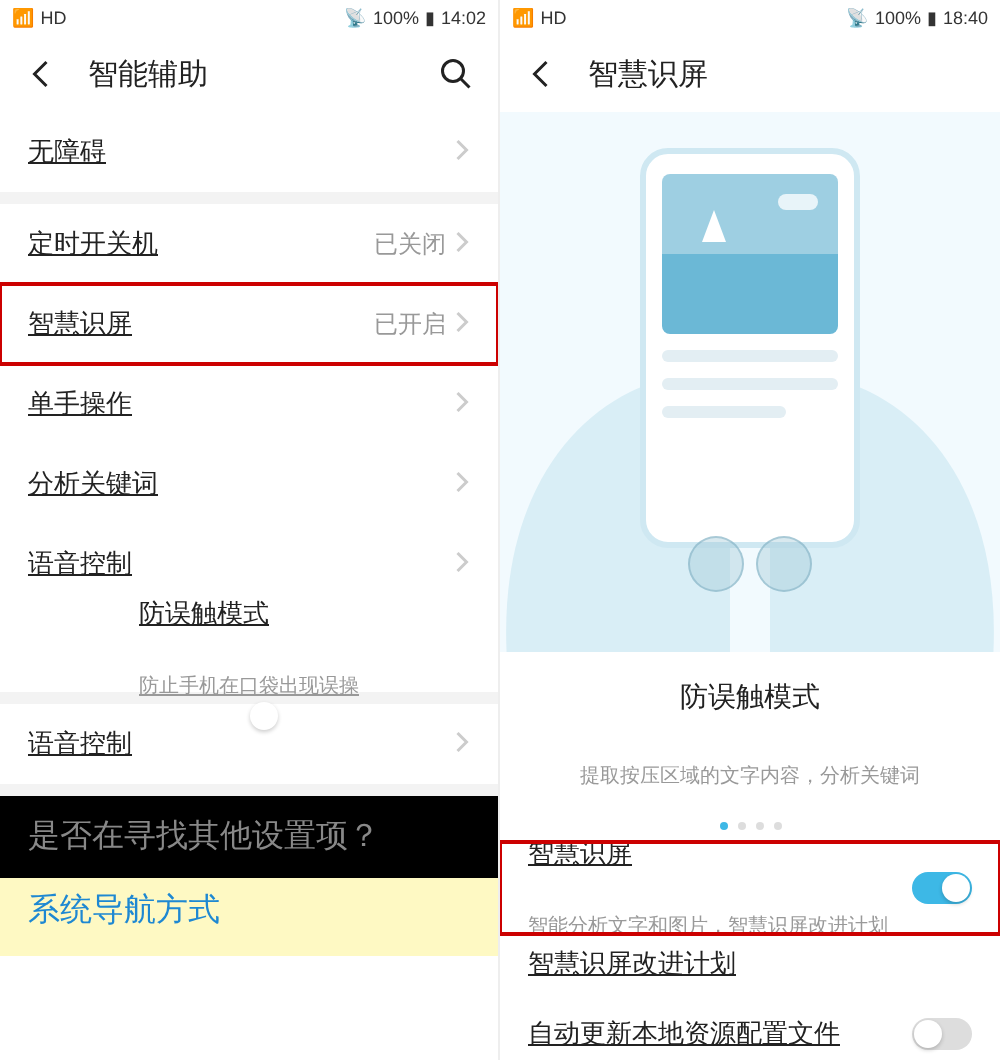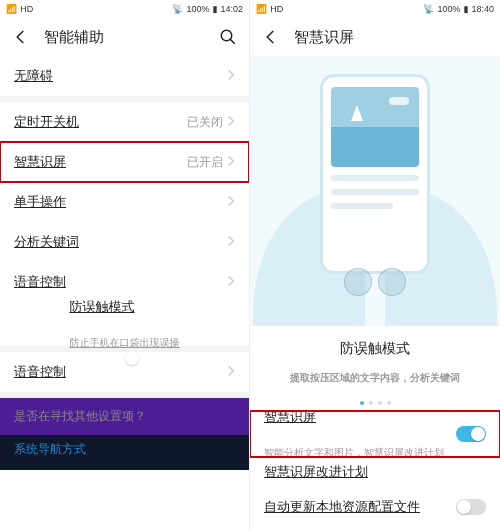--- a/index.html
+++ b/index.html
@@ -63,22 +63,22 @@
   }
   .toggle.on { background: #3db8e6; }
   .toggle.off { background: #ddd; }
   .toggle .knob {
     position: absolute; width: 14px; height: 14px; background: #fff;
     border-radius: 50%; top: 1px; box-shadow: 0 1px 2px rgba(0,0,0,.2);
   }
   .toggle.on .knob { right: 1px; }
   .toggle.off .knob { left: 1px; }
 
-  .question-group { padding: 10px 14px; font-size: 12px; color: #888; background:#4c1d95;}
-  .link { color: #1e88d2; font-size: 12px; padding: 6px 14px 12px; background:#0f172a;}
+  .question-group { padding: 10px 14px; font-size: 16px; color: #888; background:#000000;}
+  .link { color: #1e88d2; font-size: 16px; padding: 6px 14px 12px; background:#fef9c3;}
 
   
   .illus {
     height: 270px;
     background: #f2fafe;
     position: relative;
     overflow: hidden;
   }
   .hand {
     position: absolute;
@@ -112,21 +112,21 @@
     position:absolute; bottom:30px; left:50%; transform:translateX(-50%);
     display:flex; gap:6px;
   }
   .touch-circles .c {
     width:28px;height:28px;border-radius:50%;
     background:rgba(160,200,215,.4); border:1px solid rgba(120,170,190,.5);
   }
 
   .promo { text-align:center; padding: 14px 10px 6px; }
   .promo .bt { font-size: 14px; color:#222; font-weight:500; }
-  .promo .bd { font-size: 10px; color:#999; margin-top:13px;font-weight:bold; }
+  .promo .bd { font-size: 10px; color:#999; margin-top:23px; }
 
   .dots { display:flex; justify-content:center; gap:5px; padding: 10px 0 6px; }
   .dot { width:4px;height:4px;border-radius:50%;background:#ddd; }
   .dot.active { background:#3db8e6; }
 
   .chev svg { width:8px; height:12px; }
 
 </style>
 </head>
 <body>

